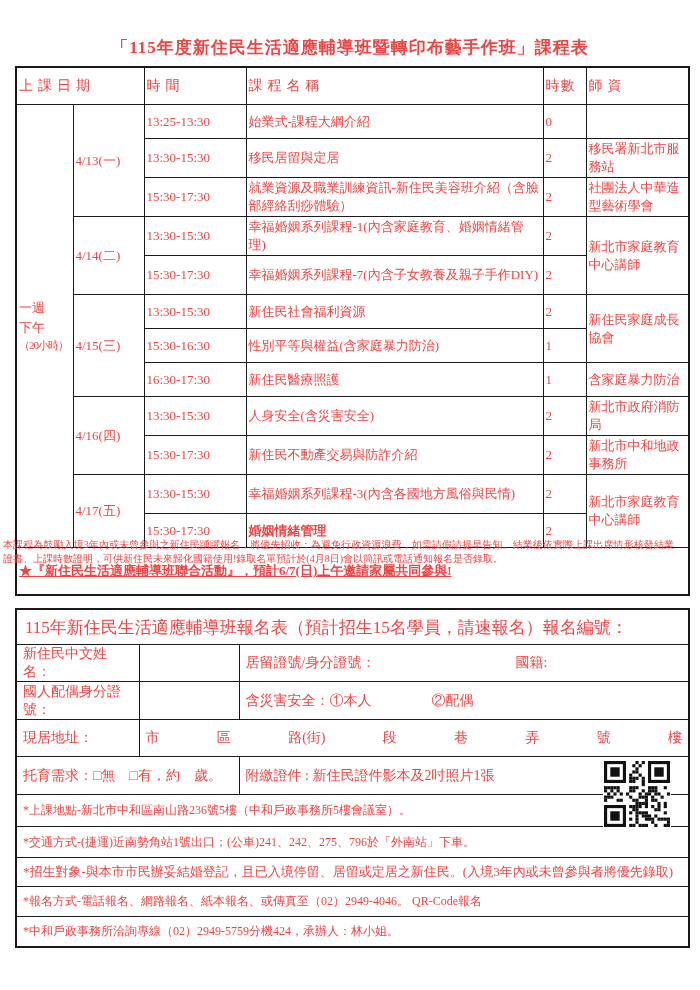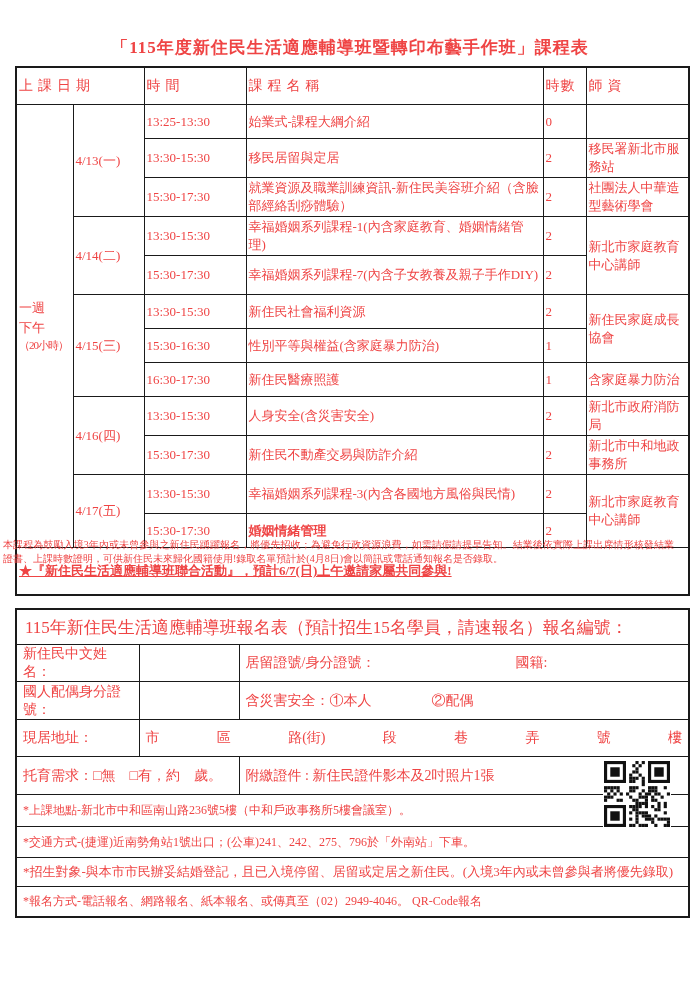--- a/index.html
+++ b/index.html
@@ -201,20 +201,23 @@
         <td colspan="3">*上課地點-新北市中和區南山路236號5樓（中和戶政事務所5樓會議室）。</td>
       </tr>
       <tr class="note n26">
         <td colspan="3">*交通方式-(捷運)近南勢角站1號出口；(公車)241、242、275、796於「外南站」下車。</td>
       </tr>
       <tr class="note small-note n24">
         <td colspan="3">*招生對象-與本市市民辦妥結婚登記，且已入境停留、居留或定居之新住民。(入境3年內或未曾參與者將優先錄取)</td>
       </tr>
       <tr class="note n25">
         <td colspan="3">*報名方式-電話報名、網路報名、紙本報名、或傳真至（02）2949-4046。  QR-Code報名</td>
+      </tr>
+      <tr class="note n25">
+        <td colspan="3">*中和戶政事務所洽詢專線（02）2949-5759分機424，承辦人：林小姐。</td>
       </tr>
     </tbody>
   </table>
 
   <div class="qr">
     <svg id="qr-svg" viewBox="0 0 63 63" xmlns="http://www.w3.org/2000/svg">
         <rect x="0" y="0" width="63" height="63" fill="#fff"></rect>
         <g fill="#111">
           <rect x="30" y="0" width="3" height="3"></rect>
           <rect x="36" y="0" width="3" height="3"></rect>

